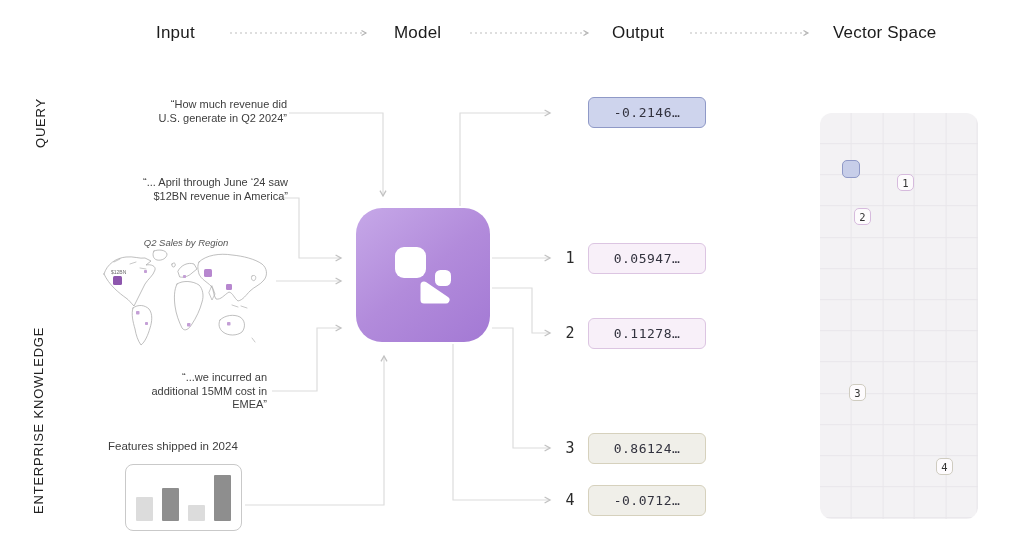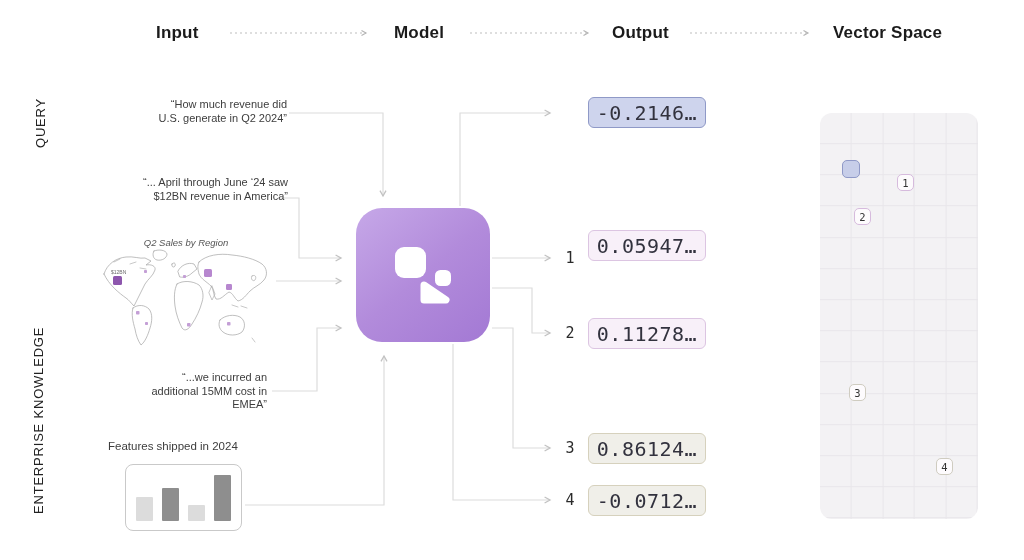--- a/index.html
+++ b/index.html
@@ -1,41 +1,41 @@
 <!DOCTYPE html>
 <html><head>
 <meta charset="utf-8">
 <style>
   html,body{margin:0;padding:0;background:#fff;}
   #stage{position:relative;width:1024px;height:560px;background:#ffffff;overflow:hidden;
          font-family:"Liberation Sans",sans-serif;color:#1c1c1c;}
   .abs{position:absolute;}
   
-  .stage-label{font-size:17px;font-weight:700;letter-spacing:.2px;color:#1b1b1b;white-space:nowrap;}
+  .stage-label{font-size:17px;font-weight:400;letter-spacing:.2px;color:#1b1b1b;white-space:nowrap;}
   
   .side-label{writing-mode:vertical-rl;transform:rotate(180deg);font-size:13px;font-weight:500;
               letter-spacing:.8px;color:#222;white-space:nowrap;}
   
   .quote{font-size:11px;line-height:13.5px;color:#3d3d3d;text-align:right;white-space:pre-line;}
   .small-title{font-size:9.5px;color:#555;text-align:center;}
   .chart-title{font-size:11.5px;color:#3d3d3d;text-align:left;}
   
   .model-box{left:356px;top:208px;width:134px;height:134px;border-radius:26px;
              background:linear-gradient(140deg,#c6a8e8 0%,#b28bdb 50%,#a379d4 100%);}
   
   .chart-card{left:125px;top:464px;width:117px;height:67px;background:#fff;border:1px solid #c9c9c9;
               border-radius:8px;display:flex;align-items:flex-end;justify-content:center;gap:9px;
               padding:0 6px 9px 6px;box-sizing:border-box;}
   .bar{width:17px;border-radius:1px;}
   .bar.light{background:#dcdcdc;}
   .bar.dark{background:#8e8e8e;}
   
   .val-box{width:118px;height:31px;border-radius:6px;box-sizing:border-box;border:1.5px solid;
            display:flex;align-items:center;justify-content:center;
-           font-family:"DejaVu Sans Mono",monospace;font-size:20px;letter-spacing:.5px;color:#32323e;}
+           font-family:"DejaVu Sans Mono",monospace;font-size:13px;letter-spacing:.5px;color:#32323e;}
   .val-query{background:#ced4ed;border-color:#8f99c7;}
   .val-pink{background:#f8f0f9;border-color:#dcc5e2;}
   .val-tan{background:#f0efe9;border-color:#d6d1bd;}
   .row-num{width:24px;height:31px;line-height:31px;text-align:center;
            font-family:"DejaVu Sans Mono",monospace;font-size:15px;color:#2a2a2a;}
   
   .vector-panel{left:820px;top:113px;width:158px;height:406px;background:#f3f2f4;border-radius:12px;
     background-image:
       repeating-linear-gradient(to right,#e8e6ea 0 1px,transparent 1px 31.6px),
       repeating-linear-gradient(to bottom,#e8e6ea 0 1px,transparent 1px 31.2px);
@@ -158,21 +158,21 @@
     <svg width="134" height="134" viewBox="0 0 134 134">
       <rect x="39" y="39" width="31" height="31" rx="9" fill="#ffffff"></rect>
       <rect x="79" y="62" width="16" height="16" rx="5.5" fill="#ffffff"></rect>
       <path d="M68,77 L90,92 L68,92 Z" fill="#ffffff" stroke="#ffffff" stroke-width="7" stroke-linejoin="round"></path>
     </svg>
   </div>
 
   <div class="abs val-box val-query" style="left:588px;top:97px;">-0.2146…</div>
 
   <div class="abs row-num" style="left:558px;top:243px;">1</div>
-  <div class="abs val-box val-pink" style="left:588px;top:230px;">0.05947…</div>
+  <div class="abs val-box val-pink" style="left:588px;top:243px;">0.05947…</div>
 
   <div class="abs row-num" style="left:558px;top:318px;">2</div>
   <div class="abs val-box val-pink" style="left:588px;top:318px;">0.11278…</div>
 
   <div class="abs row-num" style="left:558px;top:433px;">3</div>
   <div class="abs val-box val-tan" style="left:588px;top:433px;">0.86124…</div>
 
   <div class="abs row-num" style="left:558px;top:485px;">4</div>
   <div class="abs val-box val-tan" style="left:588px;top:485px;">-0.0712…</div>
 

